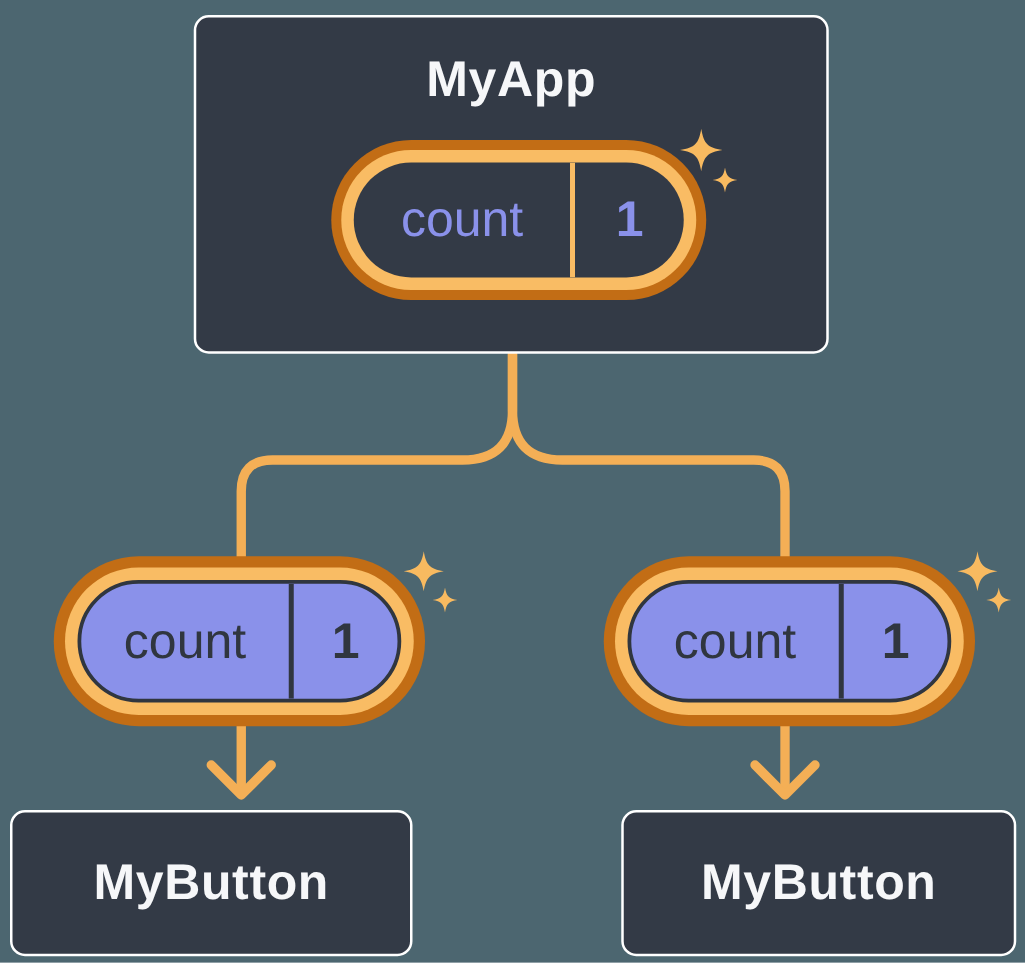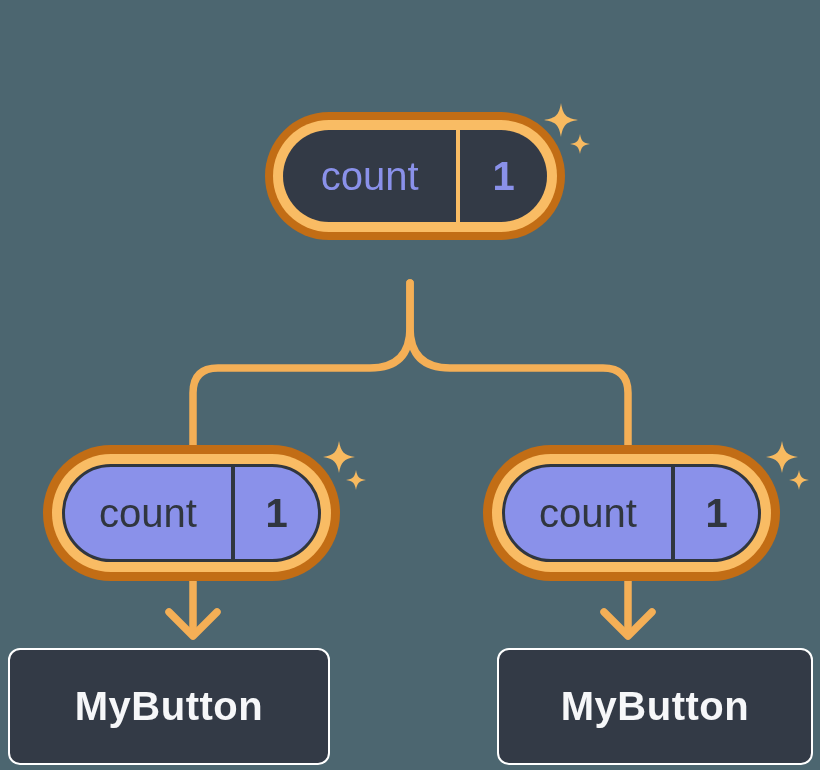--- a/index.html
+++ b/index.html
@@ -62,20 +62,23 @@
 
   <svg class="layer" width="820" height="770" viewBox="0 0 820 770">
     <g fill="none" stroke="#F4AF56" stroke-width="7.5" stroke-linecap="round" stroke-linejoin="round">
       <path d="M410,283 L410,328 Q410,368 370,368 L218,368 Q193,368 193,393 L193,630"></path>
       <path d="M410,283 L410,328 Q410,368 450,368 L603,368 Q628,368 628,393 L628,630"></path>
       <path d="M169,612 L193,636 L217,612"></path>
       <path d="M604,612 L628,636 L652,612"></path>
     </g>
   </svg>
 
+  <div class="panel" id="app-box">
+    <div class="node-title">MyApp</div>
+  </div>
 
   <div class="pill" id="pill-app">
     <div class="pill-mid">
       <div class="pill-inner">
         <div class="pill-cell cell-label">count</div>
         <div class="pill-divider"></div>
         <div class="pill-cell cell-value">1</div>
       </div>
     </div>
   </div>

